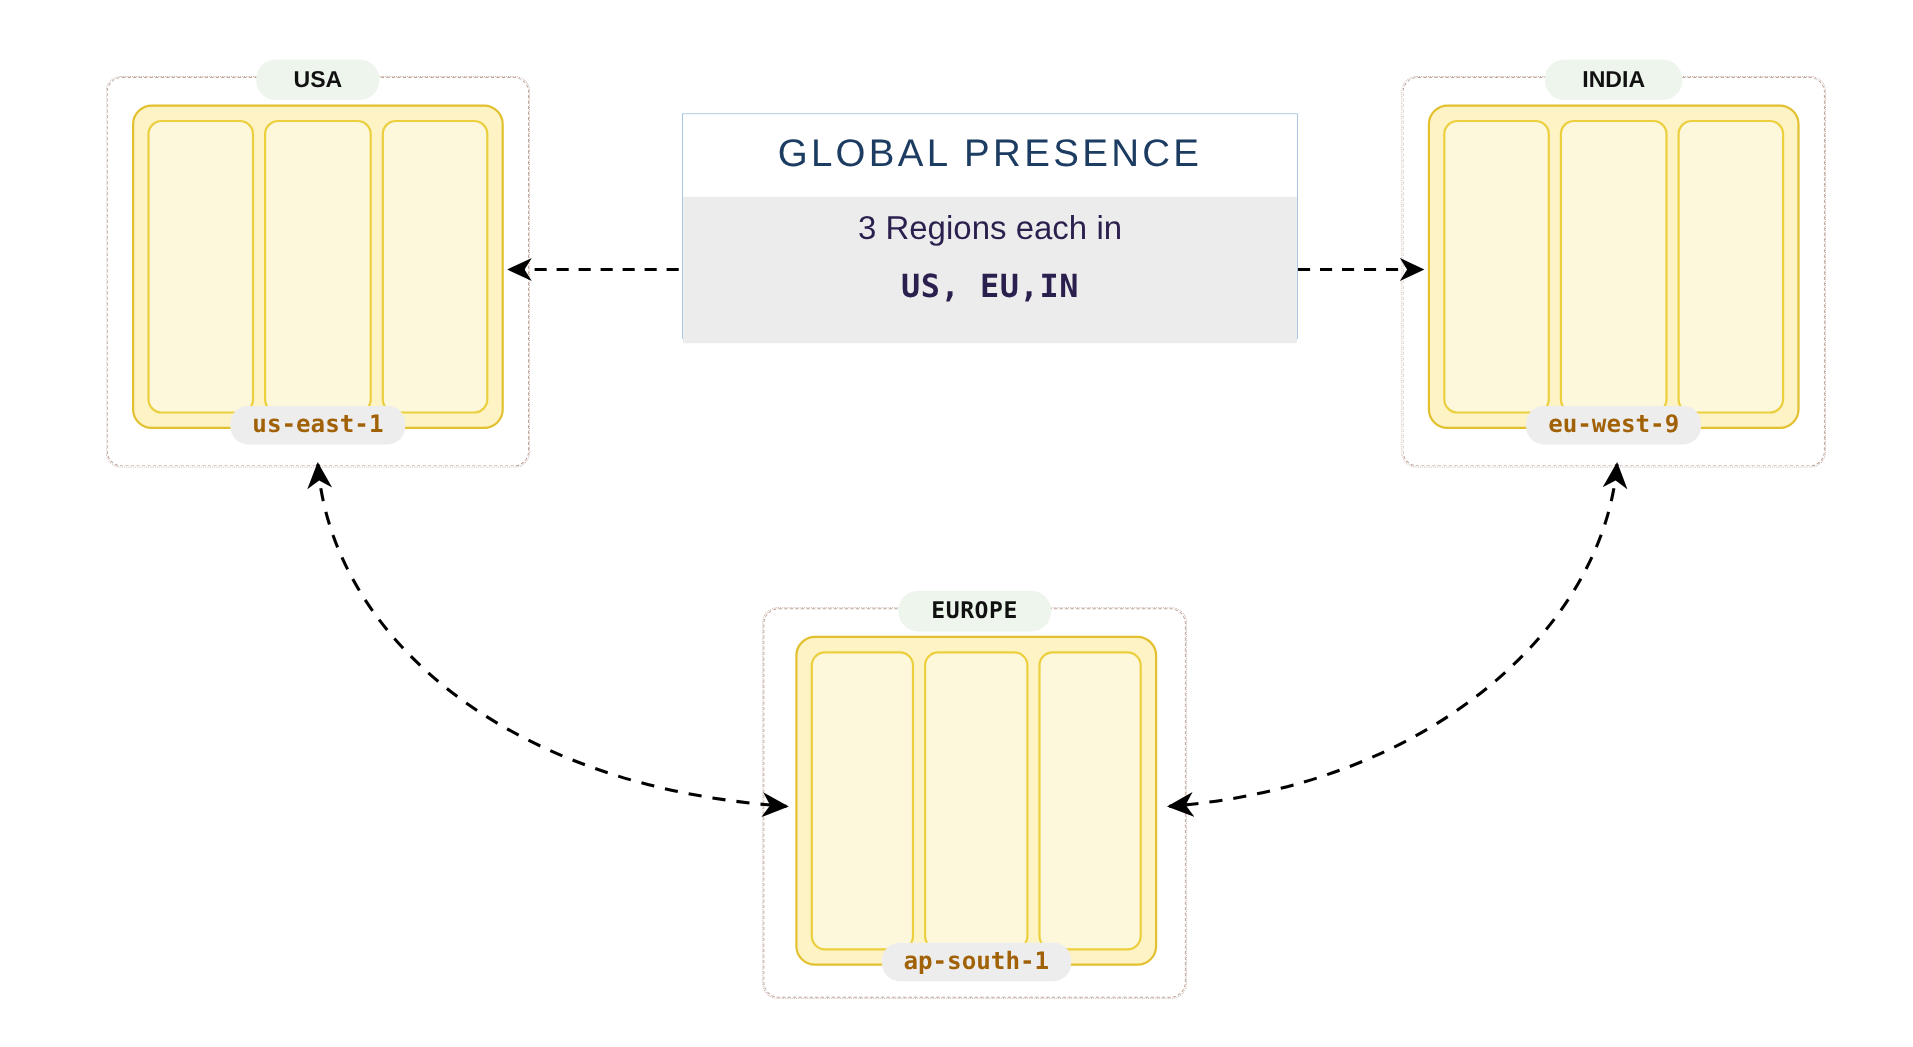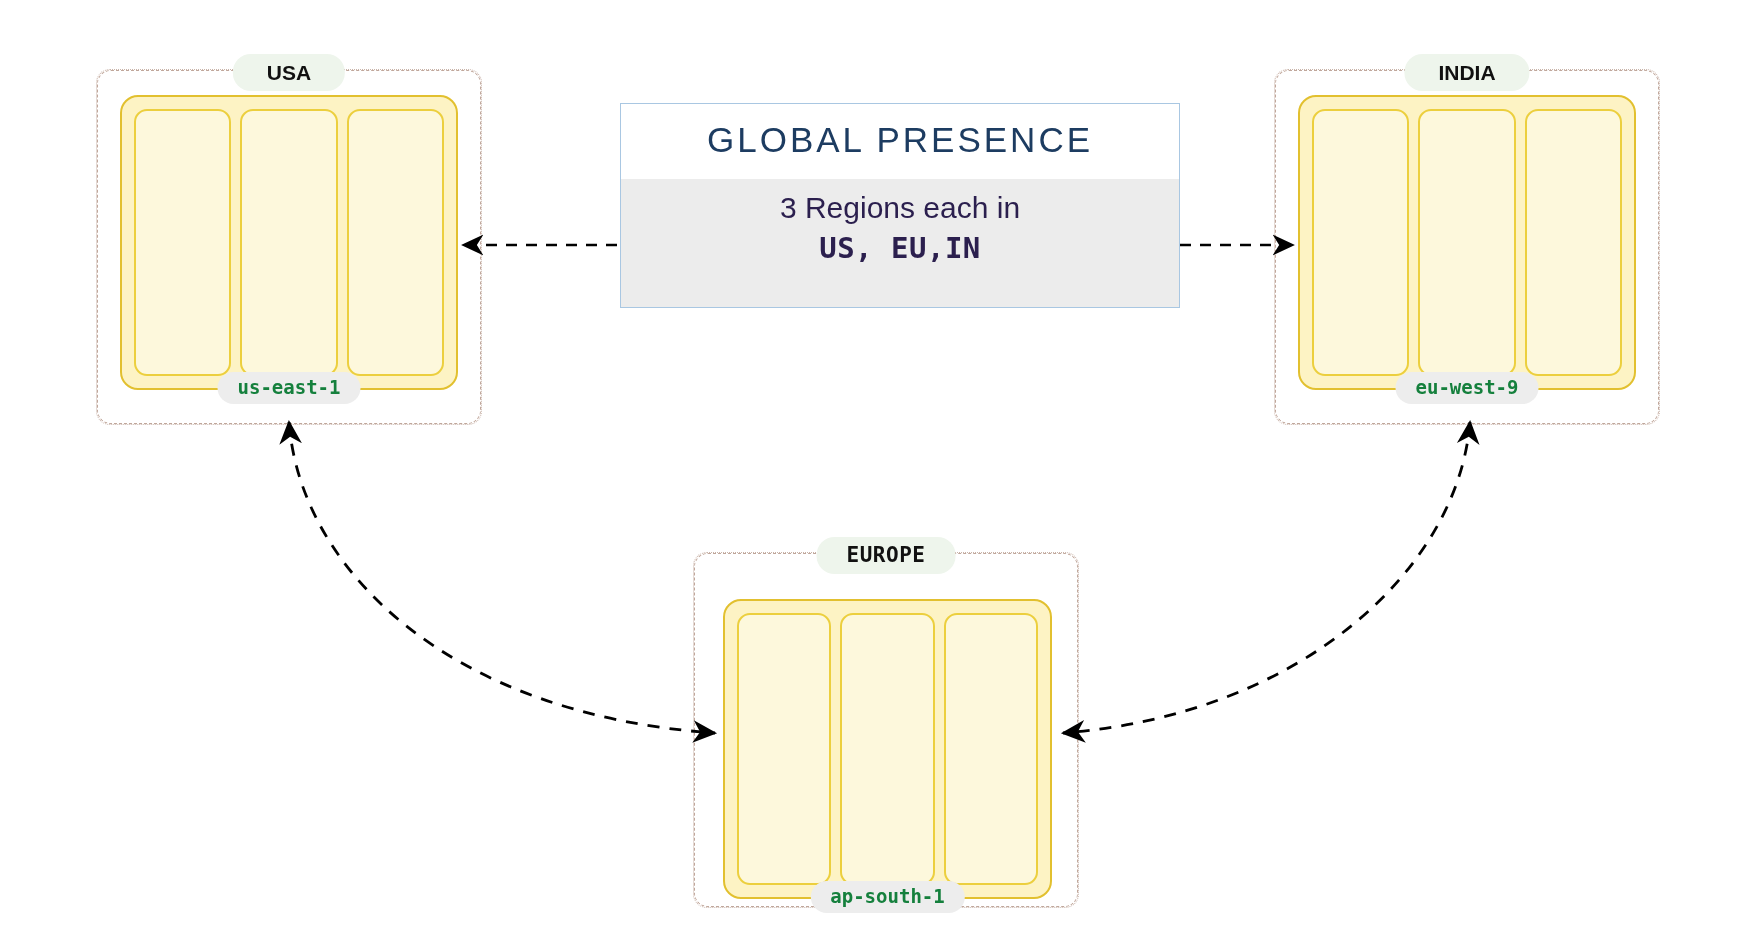--- a/index.html
+++ b/index.html
@@ -94,25 +94,25 @@
     border-radius: 13px;
   }
 
   
   .zone-code {
     position: absolute;
     bottom: -16px;
     left: 50%;
     transform: translateX(-50%);
     background: #ededed;
-    color: #15803d;
+    color: #a16207;
     border-radius: 16px;
     padding: 5px 20px;
     font-family: "DejaVu Sans Mono", "Liberation Mono", monospace;
-    font-size: 19px;
+    font-size: 22px;
     font-weight: bold;
     white-space: nowrap;
     line-height: 1.15;
     z-index: 7;
   }
 
   
   #callout {
     position: absolute;
     border: 1.8px solid #a9c7e2;
@@ -144,21 +144,21 @@
     white-space: nowrap;
   }
   .callout-line2 {
     color: #2b1f4e;
     font-family: "DejaVu Sans Mono", "Liberation Mono", monospace;
     font-size: 29px;
     font-weight: bold;
     line-height: 1.3;
     letter-spacing: 0.5px;
     white-space: nowrap;
-    margin-top: 4px;
+    margin-top: 16px;
   }
 </style>
 </head>
 <body>
 
 <div id="canvas">
 
   <svg id="connectors" viewBox="0 0 1739 952" xmlns="http://www.w3.org/2000/svg">
     <defs>
       <marker id="ah" viewBox="0 0 12 12" refX="10.5" refY="6" markerWidth="9" markerHeight="9" orient="auto-start-reverse">
@@ -194,21 +194,21 @@
   <div class="zone-card" style="left:1298px; top:95px; width:338px; height:295px;">
     <div class="zone-slot"></div>
     <div class="zone-slot"></div>
     <div class="zone-slot"></div>
     <div class="zone-code">eu-west-9</div>
   </div>
 
   <div class="region" style="left:694px; top:553px; width:384px; height:354px;">
     <div class="region-title mono">EUROPE</div>
   </div>
-  <div class="zone-card" style="left:723px; top:578px; width:329px; height:300px;margin-top:21px;">
+  <div class="zone-card" style="left:723px; top:578px; width:329px; height:300px;">
     <div class="zone-slot"></div>
     <div class="zone-slot"></div>
     <div class="zone-slot"></div>
     <div class="zone-code">ap-south-1</div>
   </div>
 
   <div id="callout" style="left:620px; top:103px; width:560px; height:205px;">
     <div id="callout-title">GLOBAL PRESENCE</div>
     <div id="callout-body">
       <div class="callout-line1">3 Regions each in</div>

